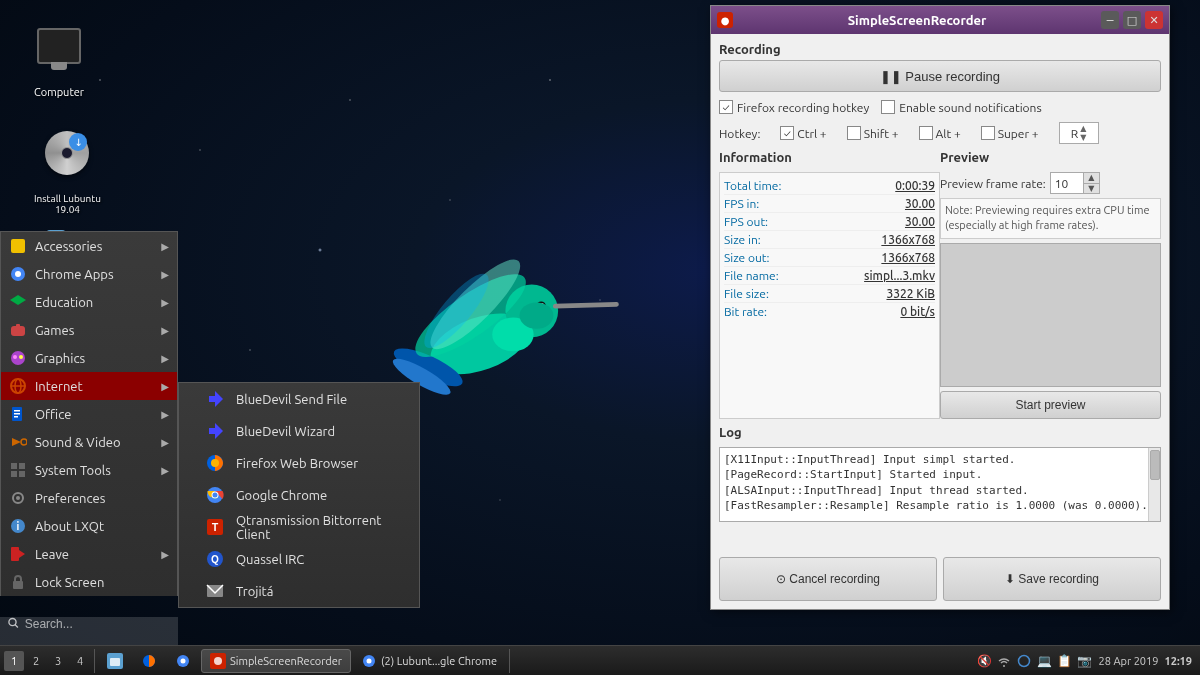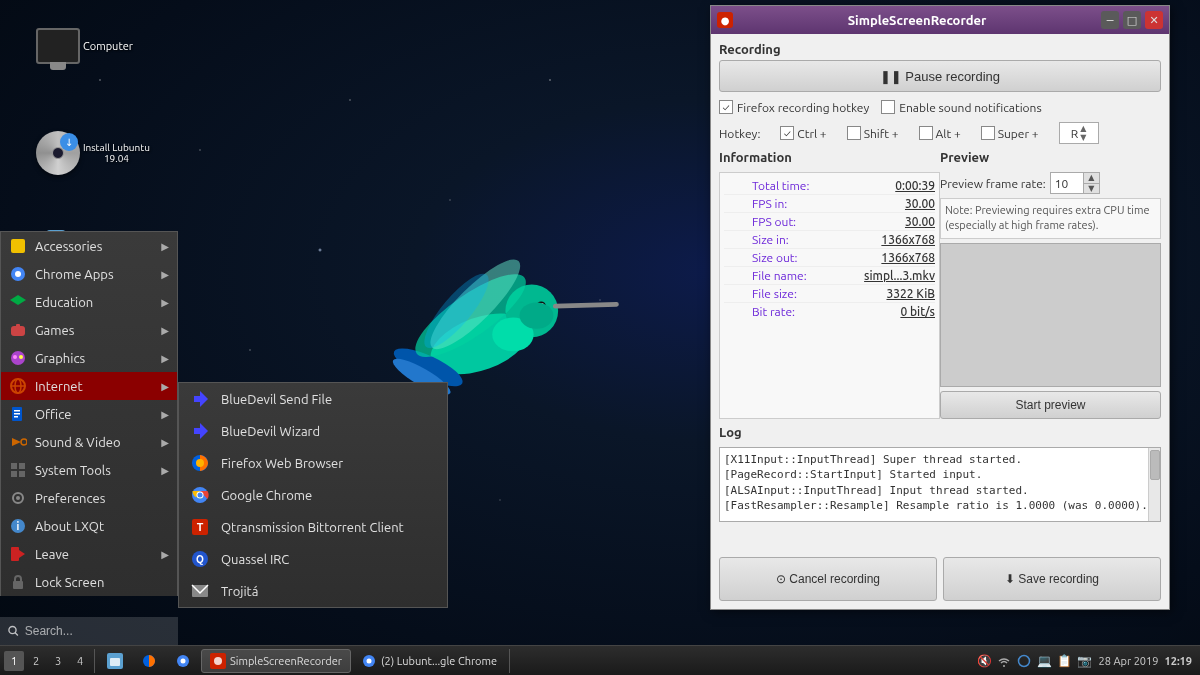--- a/index.html
+++ b/index.html
@@ -58,22 +58,23 @@
 
     #hummingbird svg {
       width: 380px;
       height: 320px;
     }
 
     
     .desktop-icon {
       position: absolute;
       display: flex;
-      align-items: center;
-      gap: 1px;
+      flex-direction: column;
+      align-items: center;
+      gap: 16px;
       cursor: pointer;
       padding: 4px;
       border-radius: 4px;
     }
 
     .desktop-icon .icon-img {
       width: 48px;
       height: 48px;
       display: flex;
       align-items: center;
@@ -272,21 +273,21 @@
 
     
     #search-bar {
       position: absolute;
       bottom: 30px;
       left: 0;
       width: 178px;
       height: 28px;
       background: rgba(255,255,255,0.15);
       display: flex;
-      align-items: center;
+      align-items: flex-start;
       padding: 0 8px;
       gap: 6px;
     }
 
     #search-bar input {
       background: transparent;
       border: none;
       outline: none;
       color: white;
       font-size: 12px;
@@ -341,24 +342,25 @@
     .menu-item .arrow {
       font-size: 10px;
       color: #aaa;
     }
 
     
     #internet-submenu {
       position: absolute;
       top: 382px;
       left: 178px;
-      width: 270px;
+      width: 242px;
       background: linear-gradient(180deg, #3a3a3a 0%, #2e2e2e 100%);
       border: 1px solid #555;
       z-index: 300;
+      padding-left: 15px;
     }
 
     .submenu-item {
       height: 32px;
       display: flex;
       align-items: center;
       padding: 0 10px;
       gap: 10px;
       cursor: pointer;
       color: #e0e0e0;
@@ -564,23 +566,22 @@
       font-size: 12px;
       color: #333;
       border-bottom: 1px solid #eee;
     }
 
     .info-row:last-child {
       border-bottom: none;
     }
 
     .info-label {
-      color: #6d28d9;
+      color: #0369a1;
       min-width: 65px;
-      margin-left: 28px;
     }
 
     .info-value {
       color: #333;
       font-weight: 500;
       text-decoration: underline;
     }
 
     
     .preview-rate-row {
@@ -1113,21 +1114,21 @@
           </div>
           <div class="preview-note">Note: Previewing requires extra CPU time (especially at high frame rates).</div>
           <div class="ssr-preview-box" style="flex:1; min-height:80px; background:#ccc; border:1px solid #aaa;"></div>
           <button class="ssr-start-preview">Start preview</button>
         </div>
       </div>
 
       <div class="ssr-log-section">
         <div class="ssr-section-label">Log</div>
         <div class="ssr-log-box">
-          <div>[X11Input::InputThread] Super thread started.</div>
+          <div>[X11Input::InputThread] Input simpl started.</div>
           <div>[PageRecord::StartInput] Started input.</div>
           <div>[ALSAInput::InputThread] Input thread started.</div>
           <div>[FastResampler::Resample] Resample ratio is 1.0000 (was 0.0000).</div>
           <div class="log-scrollbar">
             <div class="log-scrollbar-thumb"></div>
           </div>
         </div>
       </div>
 
       <div class="ssr-bottom-btns">

